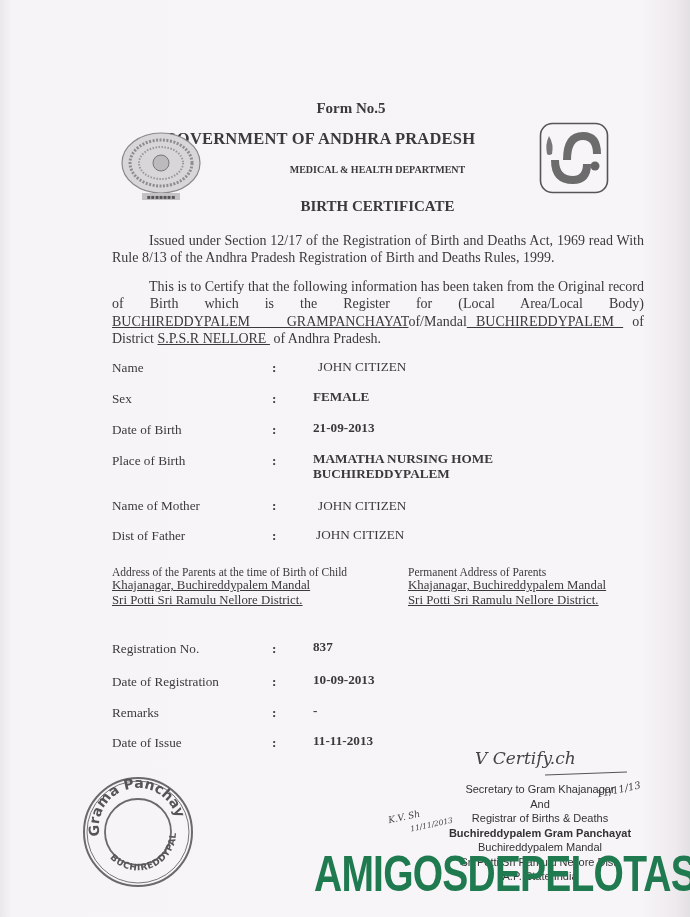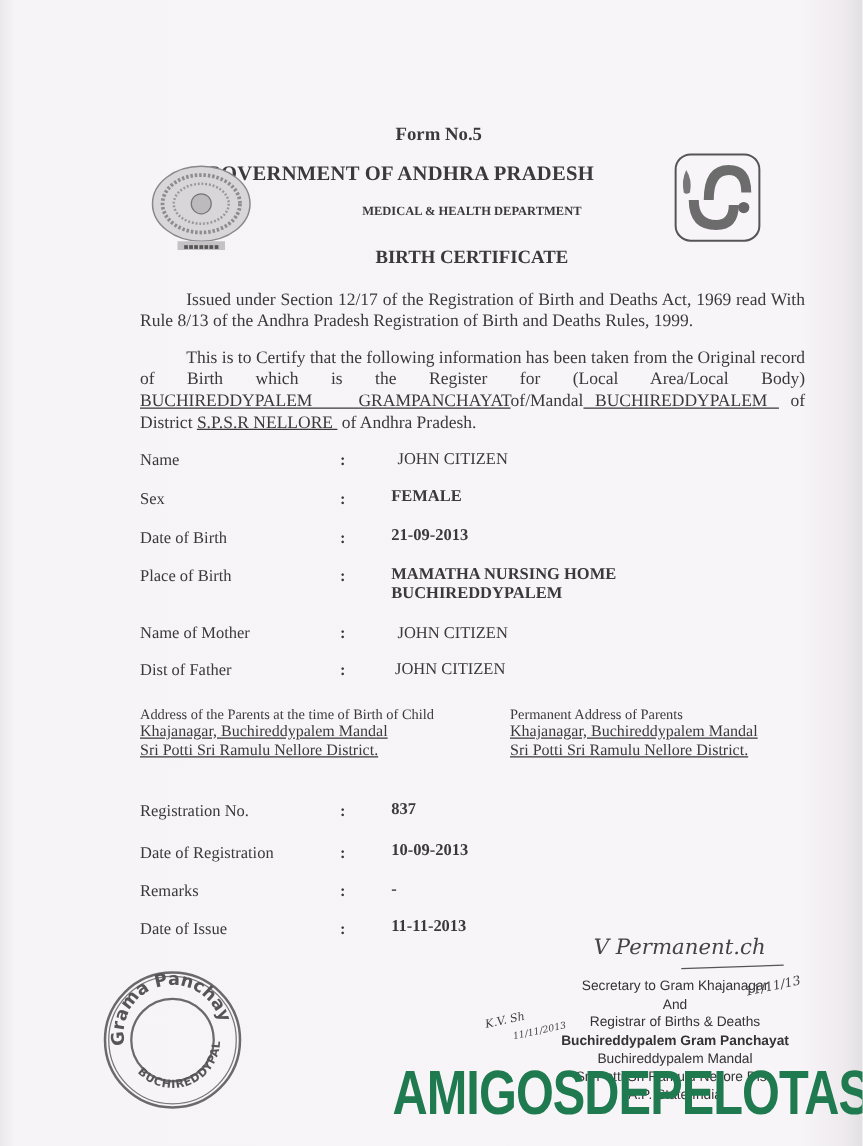--- a/index.html
+++ b/index.html
@@ -149,21 +149,21 @@
       <circle cx="60" cy="60" r="33" fill="none" stroke="#6a6a6a" stroke-width="1.8"></circle>
       <text font-family="DejaVu Sans, sans-serif" font-size="14" font-weight="bold" fill="#555">
         <textPath href="#stampTop">Grama Panchayat</textPath>
       </text>
       <text font-family="DejaVu Sans, sans-serif" font-size="9" font-weight="bold" fill="#555" letter-spacing="0.5">
         <textPath href="#stampBot">BUCHIREDDYPALEM</textPath>
       </text>
     </svg>
   </div>
 
-  <div class="abs hand" style="left:475px; top:748px; font-size:17px;">V Permanent.ch</div>
+  <div class="abs hand" style="left:475px; top:748px; font-size:17px;">V Certify.ch</div>
   <div class="abs" style="left:545px; top:773px; width:82px; height:1px; background:#555; transform:rotate(-2deg);"></div>
   <div class="abs hand" style="left:596px; top:784px; font-size:10px; transform:rotate(-12deg);">11/11/13</div>
   <div class="abs hand" style="left:388px; top:812px; font-size:9px; transform:rotate(-12deg);">K.V. Sh</div>
   <div class="abs hand" style="left:410px; top:820px; font-size:7.5px; transform:rotate(-12deg);">11/11/2013</div>
 
   <div class="abs sig" style="left:430px; top:782px; width:220px;">
     <div>Secretary to Gram Khajanagar</div>
     <div>And</div>
     <div>Registrar of Births &amp; Deaths</div>
     <div style="font-weight:bold;">Buchireddypalem Gram Panchayat</div>

